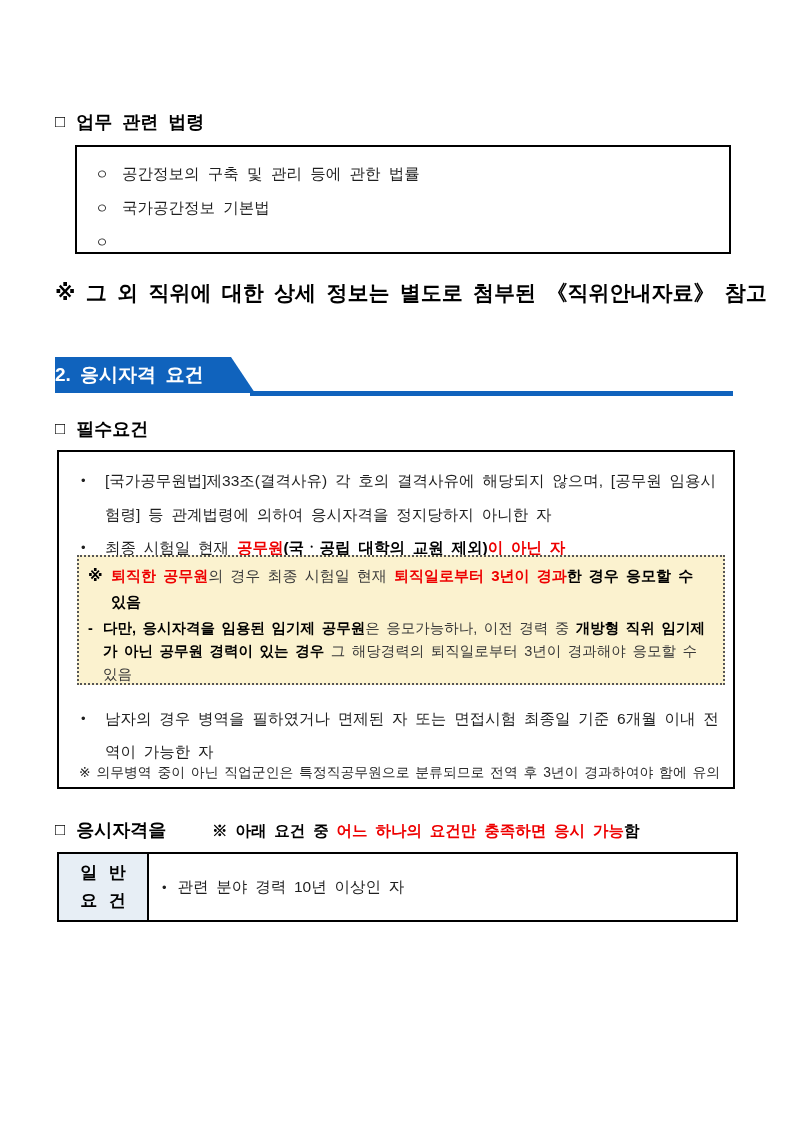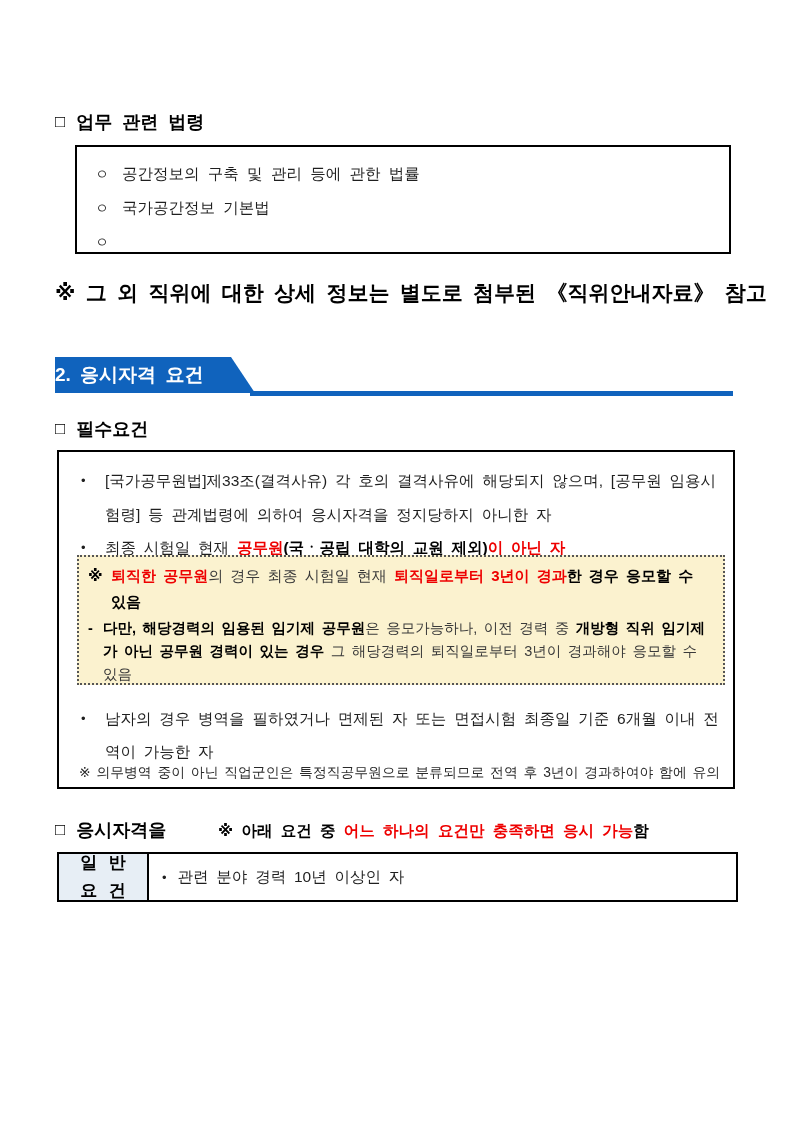--- a/index.html
+++ b/index.html
@@ -44,24 +44,24 @@
      border:2px dotted #555;box-sizing:border-box;padding:6px 8px 0 9px;}
   .notice-p1{font-size:15px;line-height:26px;color:#3a3a3a;word-spacing:3px;}
   .notice-p1 .mark{width:23px;font-weight:700;color:#000;}
   .notice-p2{font-size:14.5px;line-height:23px;color:#3a3a3a;word-spacing:2.5px;margin-top:2px;}
   .notice-p2 .mark{width:15px;font-weight:700;color:#000;}
 
   .mil-note{position:absolute;left:20px;top:312px;font-size:13.8px;color:#2a2a2a;
      word-spacing:2px;white-space:nowrap;}
 
   
-  .career-note{position:absolute;left:218px;top:821px;font-size:15.5px;font-weight:700;color:#000;
-     word-spacing:4px;white-space:nowrap;}
+  .career-note{position:absolute;left:212px;top:821px;font-size:15.5px;font-weight:700;color:#000;
+     word-spacing:4px;white-space:nowrap;font-family:Liberation Serif, serif;}
 
-  .career-table{position:absolute;left:57px;top:852px;width:681px;height:50px;border:2px solid #000;
+  .career-table{position:absolute;left:57px;top:852px;width:681px;height:70px;border:2px solid #000;
      box-sizing:border-box;display:flex;}
   .career-table .hd{flex:none;width:88px;border-right:2px solid #000;background:#e7eef5;
      display:flex;flex-direction:column;justify-content:center;align-items:center;
      font-weight:700;font-size:17px;line-height:28px;color:#000;word-spacing:7px;}
   .career-table .vc{flex:1;display:flex;align-items:center;padding-left:13px;
      font-size:15.5px;color:#1f1f1f;word-spacing:3.5px;}
   .career-table .vc .mark{font-size:13px;margin-right:11px;}
 </style>
 </head>
 <body>
@@ -111,21 +111,21 @@
         <span class="txt"><span>최종 시험일 현재 </span><span class="red">공무원</span><span class="bk">(국ㆍ공립 대학의 교원 제외)</span><span class="red">이 아닌 자</span></span>
     </div>
 
     <div class="notice-box">
       <div class="notice-p1 flexp">
         <span class="mark">※</span>
           <span class="txt"><span class="red">퇴직한 공무원</span><span>의 경우 최종 시험일 현재 </span><span class="red">퇴직일로부터 3년이 경과</span><span class="bk">한 경우 응모할 수 있음</span></span>
       </div>
       <div class="notice-p2 flexp">
         <span class="mark">-</span>
-          <span class="txt"><span class="bk">다만, 해당경력의 임용된 임기제 공무원</span><span>은 응모가능하나, 이전 경력 중 </span><span class="bk">개방형 직위 임기제가 아닌 공무원 경력이 있는 경우</span><span> 그 해당경력의 퇴직일로부터 3년이 경과해야 응모할 수 있음</span></span>
+          <span class="txt"><span class="bk">다만, 응시자격을 임용된 임기제 공무원</span><span>은 응모가능하나, 이전 경력 중 </span><span class="bk">개방형 직위 임기제가 아닌 공무원 경력이 있는 경우</span><span> 그 해당경력의 퇴직일로부터 3년이 경과해야 응모할 수 있음</span></span>
       </div>
     </div>
 
     <div class="req-item flexp" style="top:250px;line-height:33px;">
       <span class="mark">•</span>
         <span class="txt">남자의 경우 병역을 필하였거나 면제된 자 또는 면접시험 최종일 기준 6개월 이내 전역이 가능한 자</span>
     </div>
 
     <div class="mil-note">※ 의무병역 중이 아닌 직업군인은 특정직공무원으로 분류되므로 전역 후 3년이 경과하여야 함에 유의</div>
   </div>

